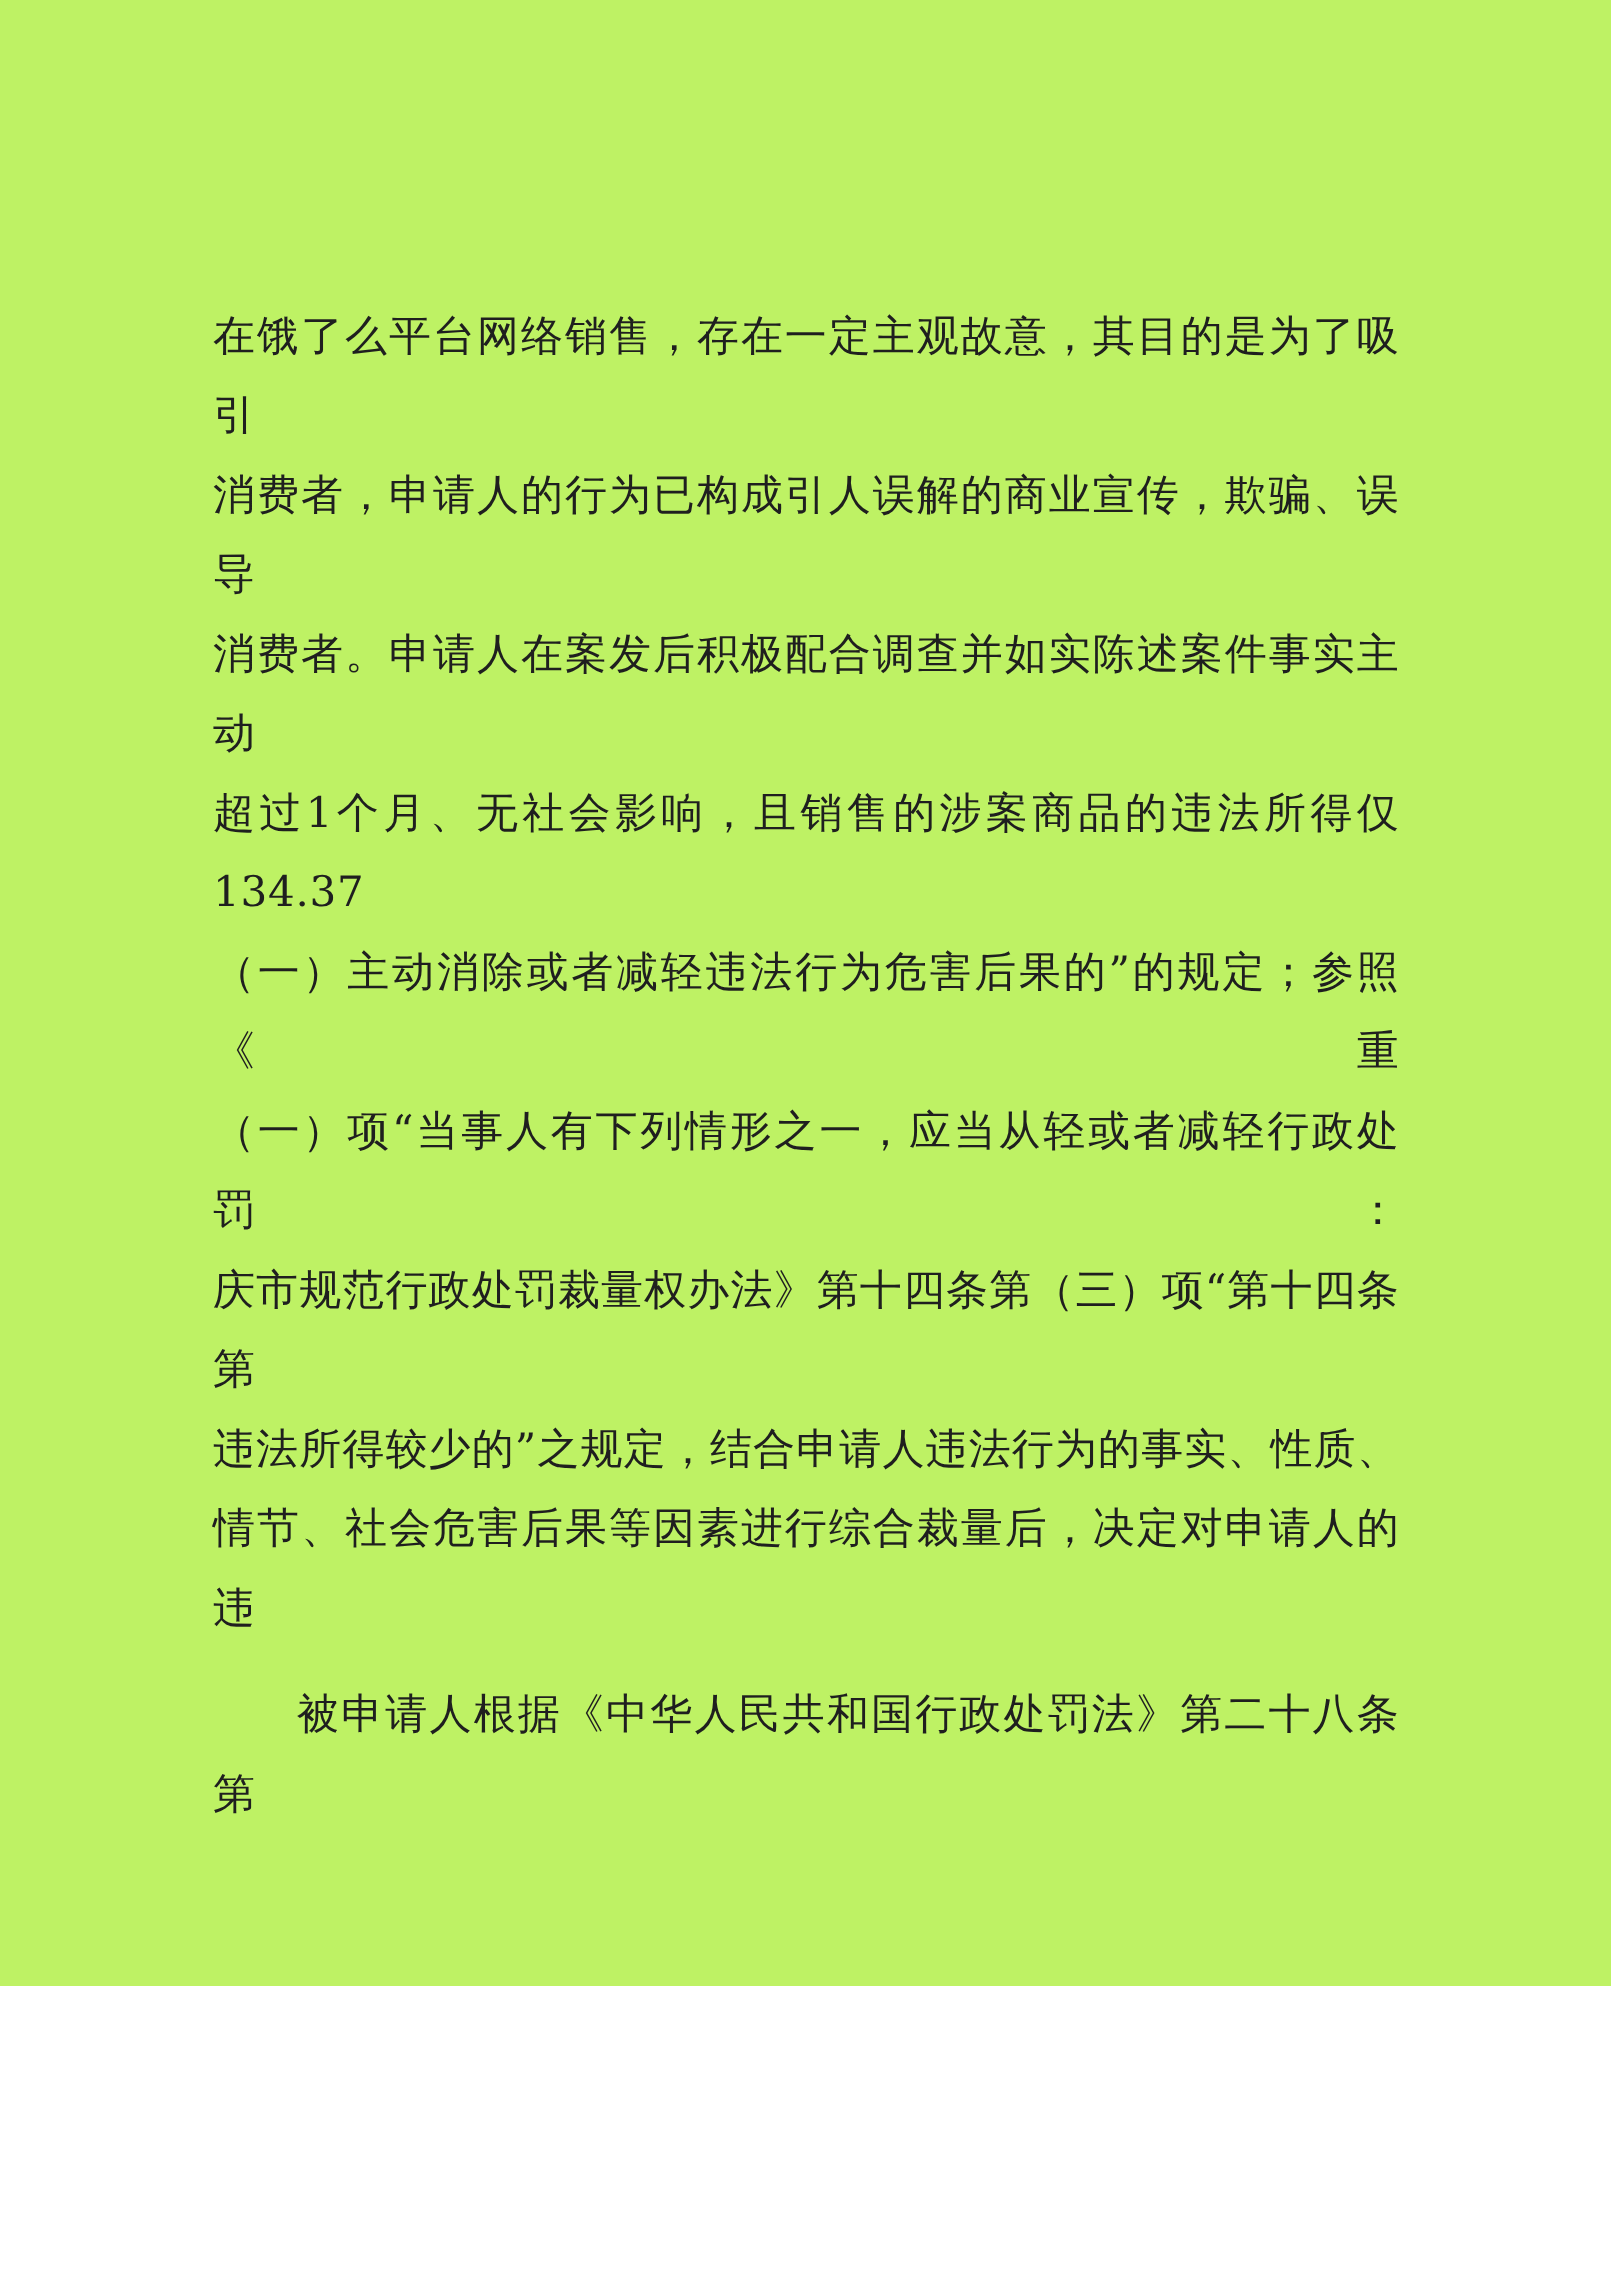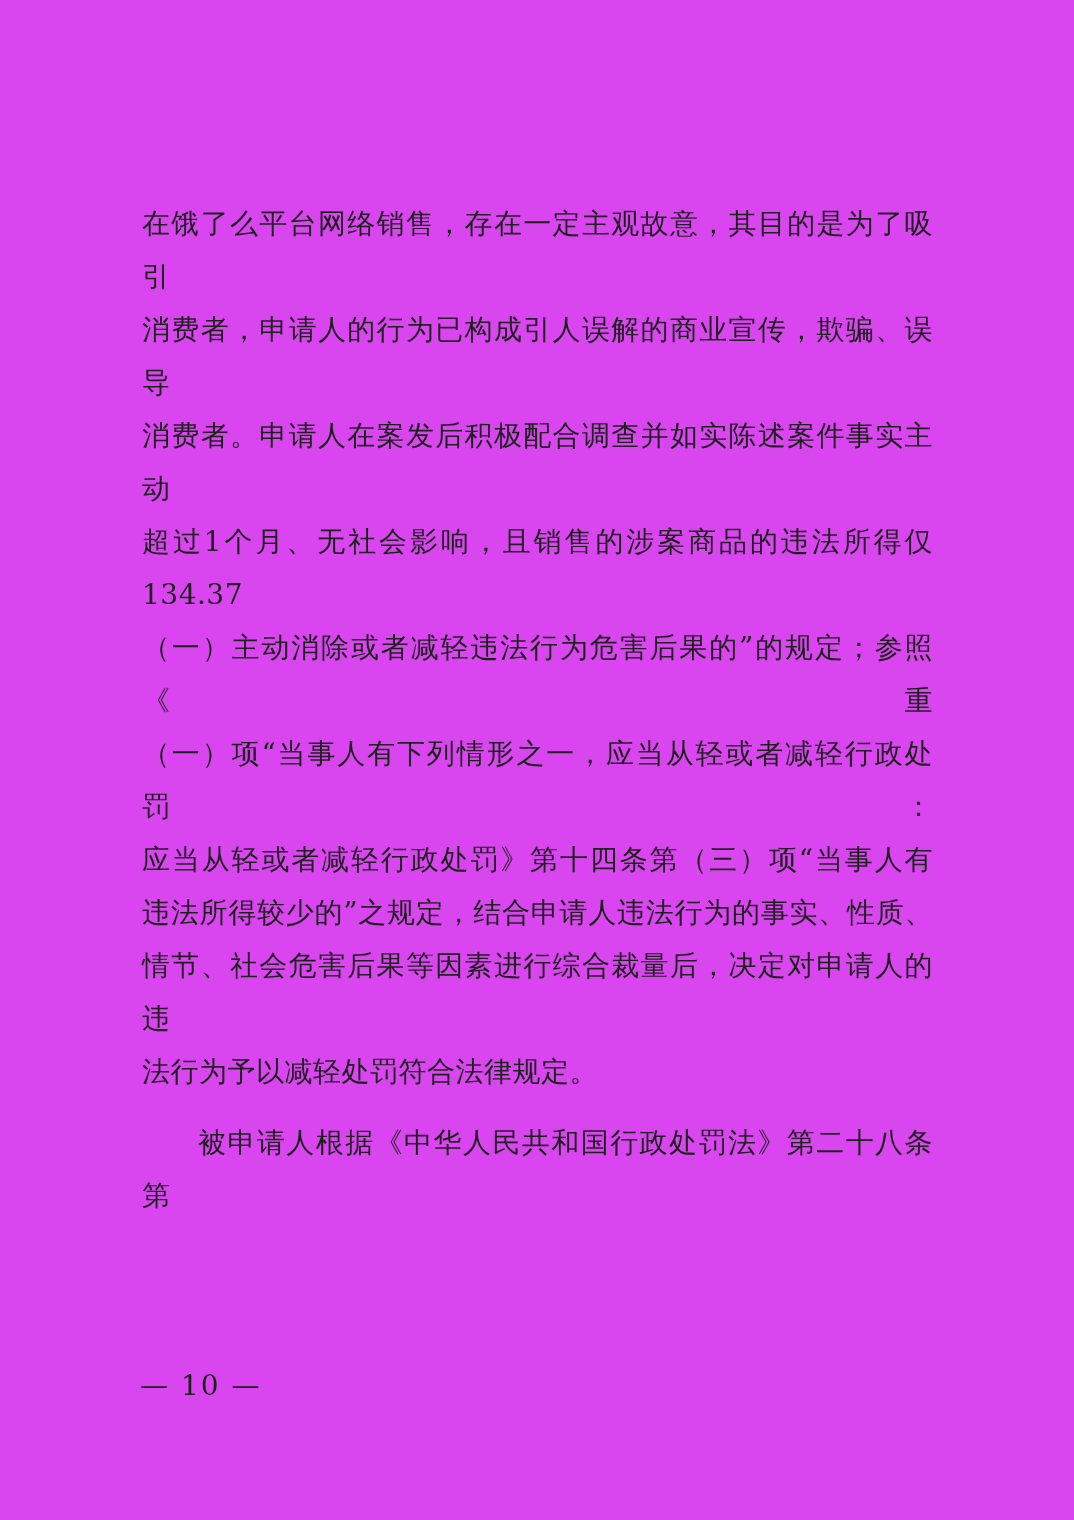--- a/index.html
+++ b/index.html
@@ -6,22 +6,22 @@
   html, body {
     width: 1074px;
     height: 1520px;
     background: #ffffff;
     color: #1f1f1f;
     font-family: "DejaVu Serif", "Liberation Serif", serif;
   }
   .page {
     position: relative;
     width: 1074px;
-    height: 1520px;
-    background: #d946ef;
+    height: 1324px;
+    background: #bef264;
     overflow: hidden;
   }
   .body-text {
     position: absolute;
     left: 142px;
     top: 197px;
     width: 791px;
     font-size: 28px;
     letter-spacing: 0.5px;
   }
@@ -58,24 +58,23 @@
 
   <div class="body-text">
 
     <div class="paragraph paragraph-1">
       <div class="line">在饿了么平台网络销售，存在一定主观故意，其目的是为了吸引</div>
       <div class="line">消费者，申请人的行为已构成引人误解的商业宣传，欺骗、误导</div>
       <div class="line">消费者。申请人在案发后积极配合调查并如实陈述案件事实主动</div>
       <div class="line">超过1个月、无社会影响，且销售的涉案商品的违法所得仅134.37</div>
       <div class="line">（一）主动消除或者减轻违法行为危害后果的”的规定；参照《重</div>
       <div class="line">（一）项“当事人有下列情形之一，应当从轻或者减轻行政处罚：</div>
-      <div class="line">应当从轻或者减轻行政处罚》第十四条第（三）项“当事人有</div>
+      <div class="line">庆市规范行政处罚裁量权办法》第十四条第（三）项“第十四条第</div>
       <div class="line">违法所得较少的”之规定，结合申请人违法行为的事实、性质、</div>
       <div class="line">情节、社会危害后果等因素进行综合裁量后，决定对申请人的违</div>
-      <div class="line para-end">法行为予以减轻处罚符合法律规定。</div>
     </div>
 
     <div class="paragraph paragraph-2">
       <div class="line indent">被申请人根据《中华人民共和国行政处罚法》第二十八条第</div>
 
     </div>
 
   </div>
 
   <div class="page-number">— 10 —</div>

